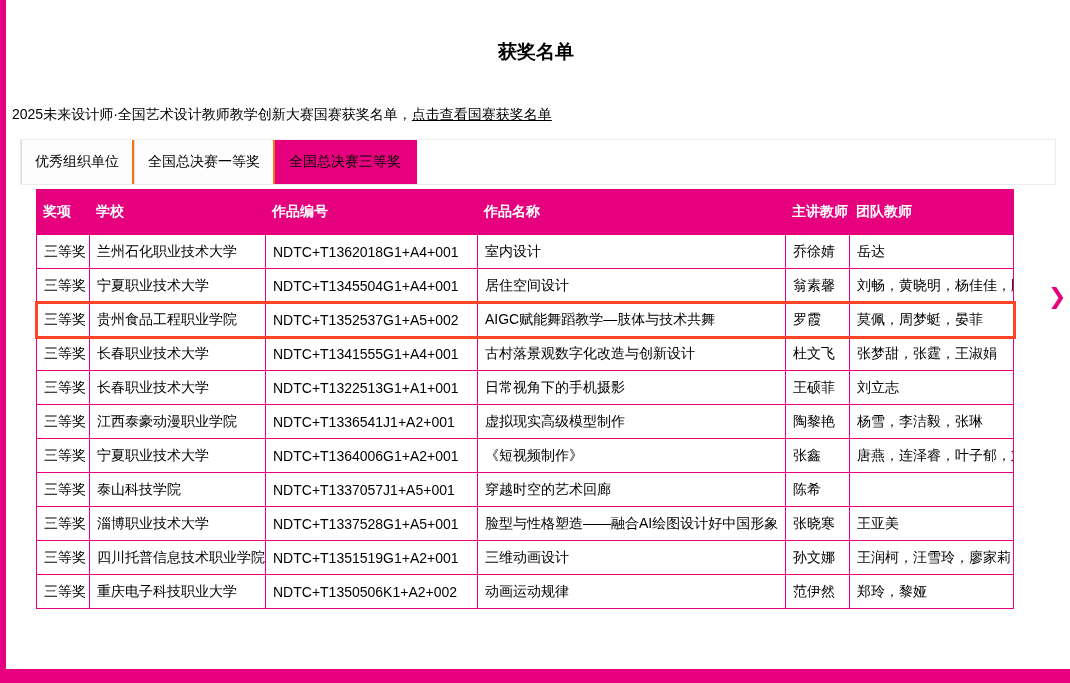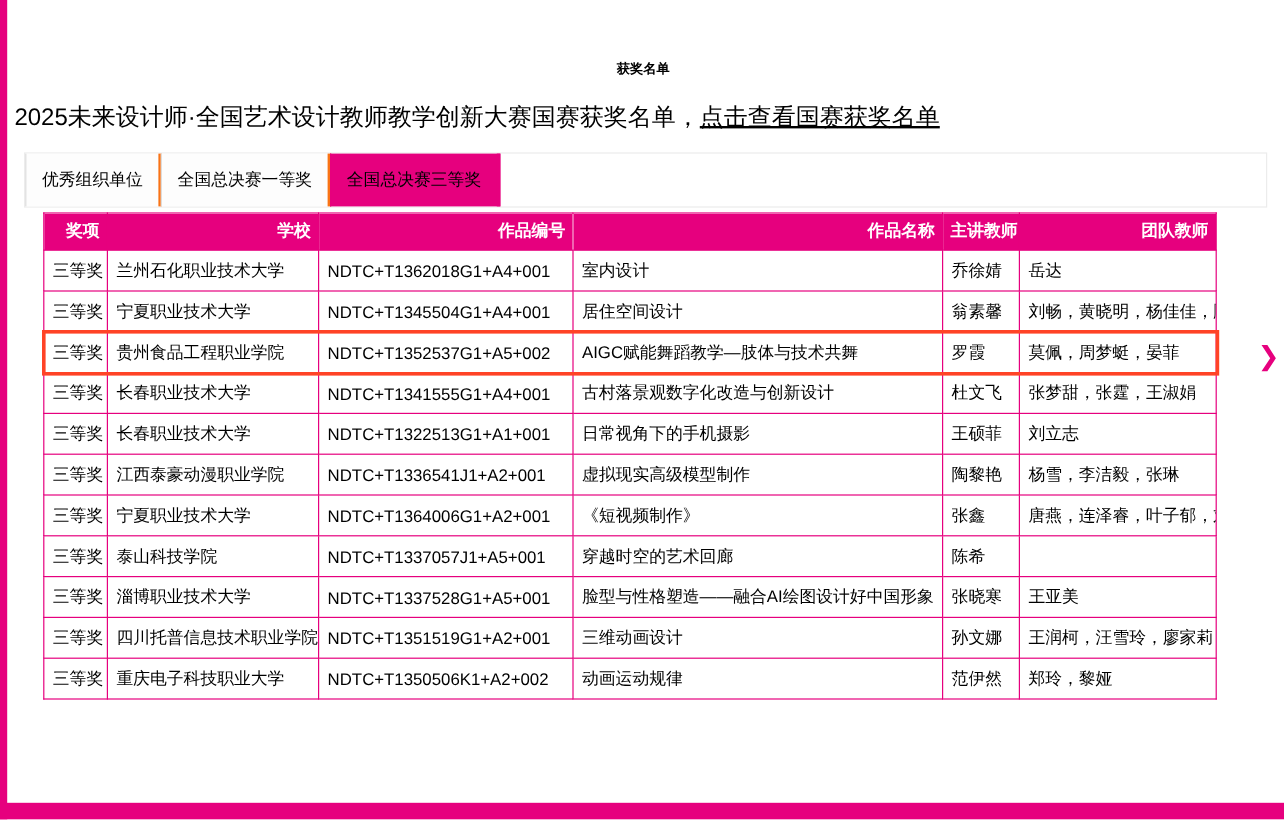--- a/index.html
+++ b/index.html
@@ -26,29 +26,29 @@
   }
   .bottom-strip {
     position: absolute; left: 0; bottom: 0;
     width: 100%; height: 14px;
     background: var(--accent);
   }
   .page {
     padding: 0 10px 0 12px;
   }
   .page-title {
-    margin: 16px;
+    margin: 5px;
     padding-top: 34px;
     text-align: center;
-    font-size: 11px;
+    font-size: 19px;
     font-weight: bold;
   }
   .intro {
-    margin: 20px 0 16px 0;
-    font-size: 20px;
+    margin: 40px 0 16px 0;
+    font-size: 14px;
     line-height: 1.3;
   }
   .intro a {
     color: inherit;
     text-decoration: underline;
     cursor: pointer;
   }
   .tab-strip {
     display: flex;
     align-items: stretch;
@@ -85,22 +85,22 @@
   }
   table.awards th, table.awards td {
     border: 1px solid var(--accent);
     white-space: nowrap;
     overflow: hidden;
   }
   table.awards th {
     background: var(--accent);
     color: #fff;
     font-weight: bold;
-    text-align: right;
-    height: 31px;
+    text-align: left;
+    height: 45px;
     padding: 4px 6px;
   }
   table.awards td {
     height: 34px;
     padding: 4px 7px;
     text-align: left;
     background: #fff;
   }
   table.awards th:nth-child(1), table.awards td:nth-child(1) { width: 53px; }
   table.awards th:nth-child(2), table.awards td:nth-child(2) { width: 176px; }

